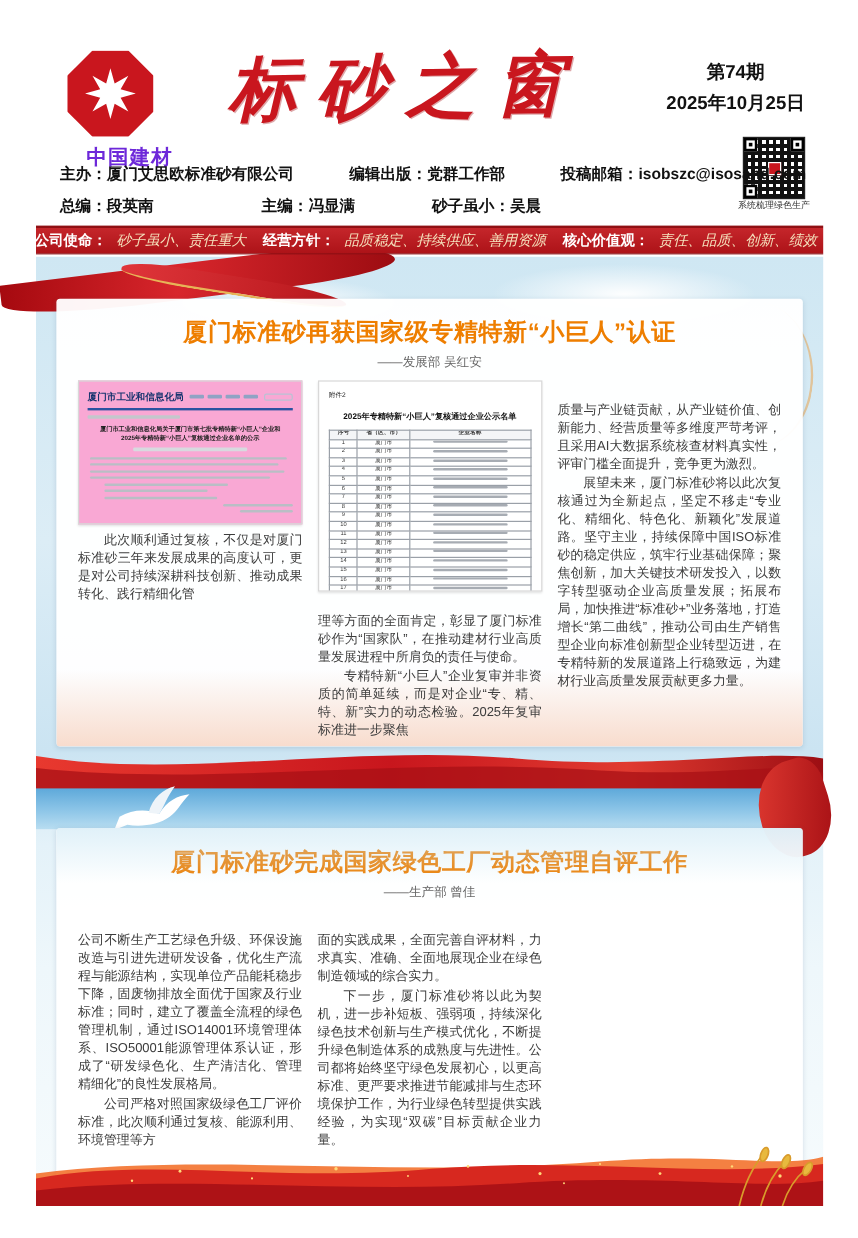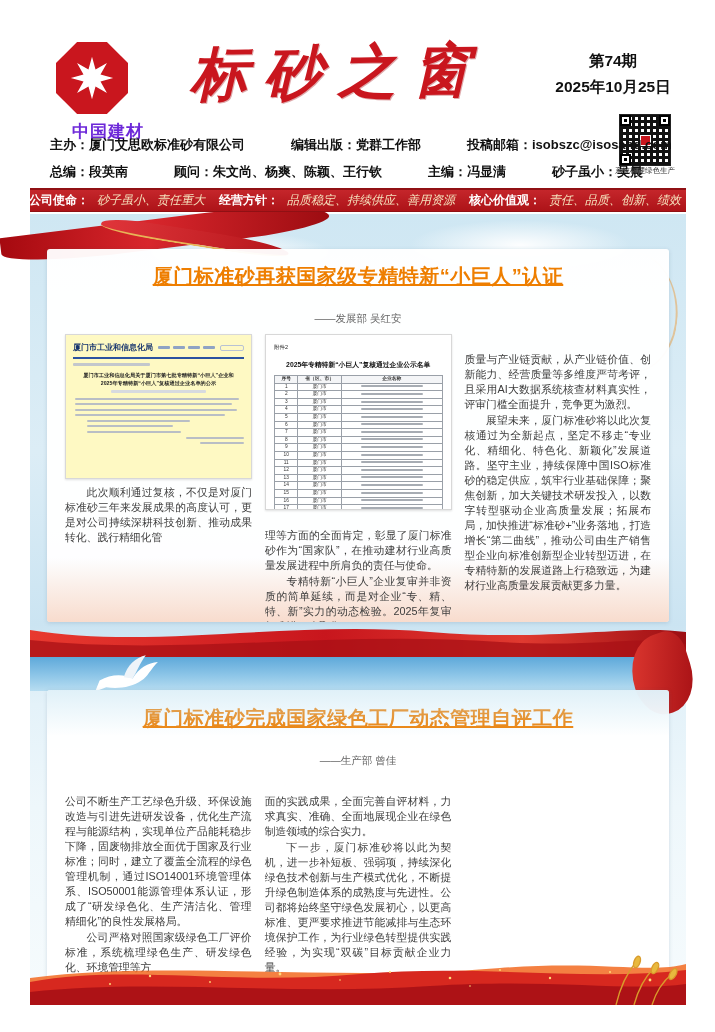--- a/index.html
+++ b/index.html
@@ -63,29 +63,29 @@
   .panel{position:absolute;left:47px;width:622px;background:rgba(255,255,255,.96);z-index:3;
     box-sizing:border-box;overflow:hidden;border-radius:3px;box-shadow:0 1px 4px rgba(60,90,120,.18);}
   .panel1{top:249px;height:373px;padding:14px 18px 0;}
   .panel1::after{content:"";position:absolute;left:0;right:0;bottom:0;height:64px;pointer-events:none;
     background:linear-gradient(to top,rgba(243,186,156,.5),rgba(255,255,255,0));}
   .panel2{top:690px;height:350px;padding:15px 18px 0;}
   .panel2::before{content:"";position:absolute;left:0;top:0;right:0;height:46px;pointer-events:none;
     background:linear-gradient(to bottom,rgba(199,229,243,.55),rgba(255,255,255,0));}
   .panel2::after{content:"";position:absolute;right:0;bottom:0;width:240px;height:70px;pointer-events:none;
     background:radial-gradient(ellipse at 75% 100%,rgba(247,178,84,.4),rgba(255,255,255,0) 70%);}
-  .art-title{margin:0 0 22px;text-align:center;font-size:20px;font-weight:bold;color:#ee7e00;letter-spacing:.5px;text-decoration:underline;}
+  .art-title{margin:0 0 5px;text-align:center;font-size:20px;font-weight:bold;color:#ee7e00;letter-spacing:.5px;}
   .byline{text-align:center;font-size:10.5px;color:#666;margin-bottom:8px;}
   .cols{display:grid;grid-template-columns:repeat(3,1fr);gap:13px;font-size:10.8px;line-height:15px;
     color:#3c3c3c;text-align:justify;position:relative;z-index:2;}
   .cols p{margin:0 0 1px;text-indent:2em;}
   .cols p.cont{text-indent:0;margin-top:18px;}
 
   
-  .figA{margin:0 0 6px;height:145px;background:#fef9c3;border:1px solid #d8d8d8;box-shadow:0 1px 2px rgba(0,0,0,.12);
+  .figA{margin:0 0 6px;height:120px;background:#f9a8d4;border:1px solid #d8d8d8;box-shadow:0 1px 2px rgba(0,0,0,.12);
     padding:5px 7px;box-sizing:border-box;overflow:hidden;}
   .ga-head{display:flex;align-items:center;gap:5px;border-bottom:2px solid #2b52a0;padding-bottom:2px;}
   .ga-site{font-family:"Liberation Serif",serif;font-weight:bold;font-size:8px;color:#15336e;white-space:nowrap;}
   .bar{background:#c3c7cc;height:2.5px;border-radius:1px;}
   .ga-nav{display:flex;gap:3px;flex:1;}
   .ga-nav .bar{width:12px;height:3px;background:#8fa3c4;}
   .ga-search{width:22px;height:4px;border:1px solid #b8c2d4;border-radius:2px;}
   .ga-crumb{width:45%;margin:4px 0 5px;}
   .ga-title{font-size:5.2px;font-weight:bold;color:#222;text-align:center;line-height:1.6;margin:0 6px 3px;}
   .ga-meta{width:55%;margin:0 auto 5px;background:#d7dadf;}
@@ -130,21 +130,20 @@
     </div>
     <div class="qr-caption">系统梳理绿色生产</div>
     <div class="info-rows">
       <div class="info-row r1">
         <span class="w1">主办：厦门艾思欧标准砂有限公司</span>
         <span class="w2">编辑出版：党群工作部</span>
         <span>投稿邮箱：isobszc@isosand.com</span>
       </div>
       <div class="info-row r2">
         <span class="w1">总编：段英南</span>
-        <span class="w2">顾问：朱文尚、杨爽、陈颖、王行钦</span>
         <span style="width:96px">主编：冯显满</span>
         <span>砂子虽小：吴晨</span>
       </div>
     </div>
   </header>
 
   <div class="mission-banner">
     <span class="lbl">公司使命：</span>
       <span class="val">砂子虽小、责任重大</span>
     <span class="lbl">经营方针：</span>
@@ -350,21 +349,21 @@
       </div>
     </div>
   </section>
 
   <section class="panel panel2">
     <h1 class="art-title">厦门标准砂完成国家绿色工厂动态管理自评工作</h1>
     <div class="byline">——生产部 曾佳</div>
     <div class="cols">
       <div class="col">
         <p class="cont">公司不断生产工艺绿色升级、环保设施改造与引进先进研发设备，优化生产流程与能源结构，实现单位产品能耗稳步下降，固废物排放全面优于国家及行业标准；同时，建立了覆盖全流程的绿色管理机制，通过ISO14001环境管理体系、ISO50001能源管理体系认证，形成了“研发绿色化、生产清洁化、管理精细化”的良性发展格局。</p>
-        <p>公司严格对照国家级绿色工厂评价标准，系统梳理绿色生产、研发绿色化、环境管理等方</p>
+        <p>公司严格对照国家级绿色工厂评价标准，此次顺利通过复核、能源利用、环境管理等方</p>
       </div>
       <div class="col">
         <p class="cont">面的实践成果，全面完善自评材料，力求真实、准确、全面地展现企业在绿色制造领域的综合实力。</p>
         <p>下一步，厦门标准砂将以此为契机，进一步补短板、强弱项，持续深化绿色技术创新与生产模式优化，不断提升绿色制造体系的成熟度与先进性。公司都将始终坚守绿色发展初心，以更高标准、更严要求推进节能减排与生态环境保护工作，为行业绿色转型提供实践经验，为实现“双碳”目标贡献企业力量。</p>
       </div>
     </div>
   </section>
 
   <svg class="bottom-wave" viewBox="0 0 656 53" preserveAspectRatio="none">
     <path d="M0,26 C140,8 300,30 470,16 C570,8 620,22 656,12 L656,53 L0,53 Z" fill="#f26a21" opacity=".85"></path>

